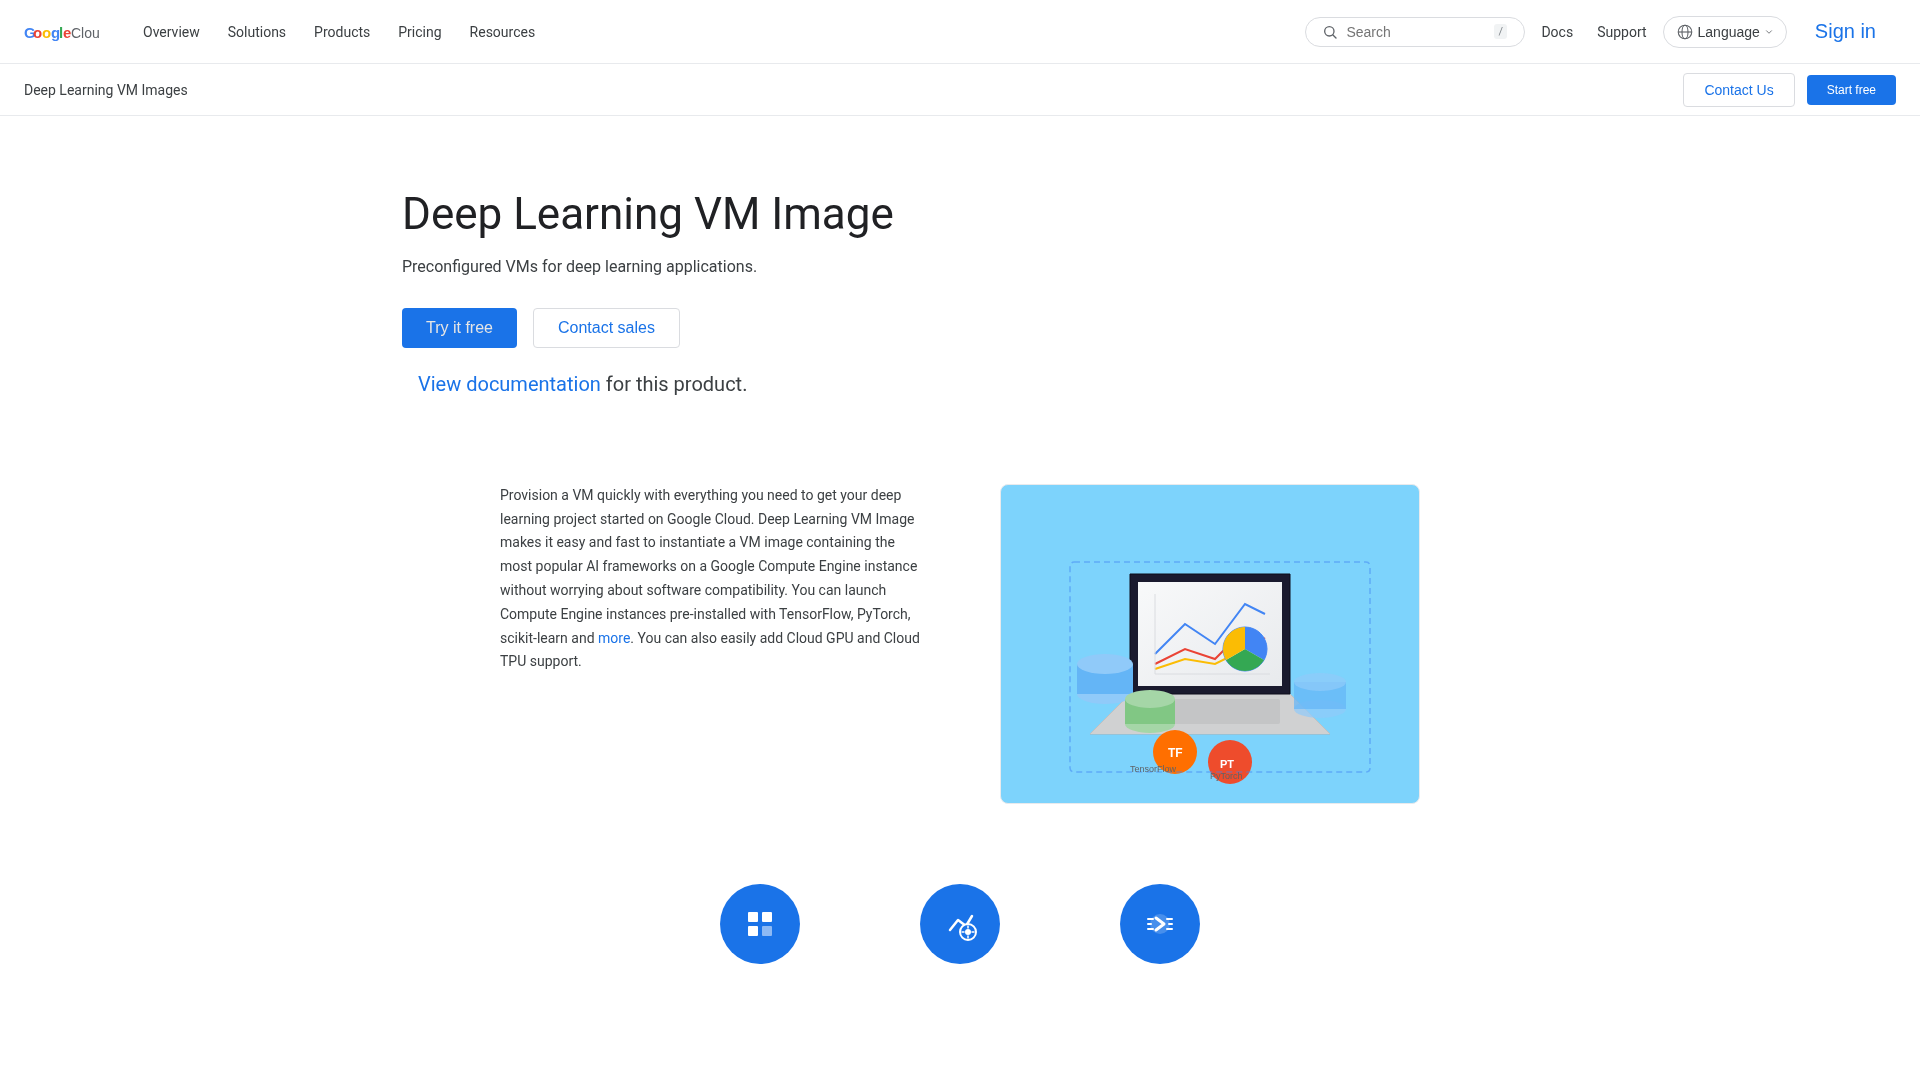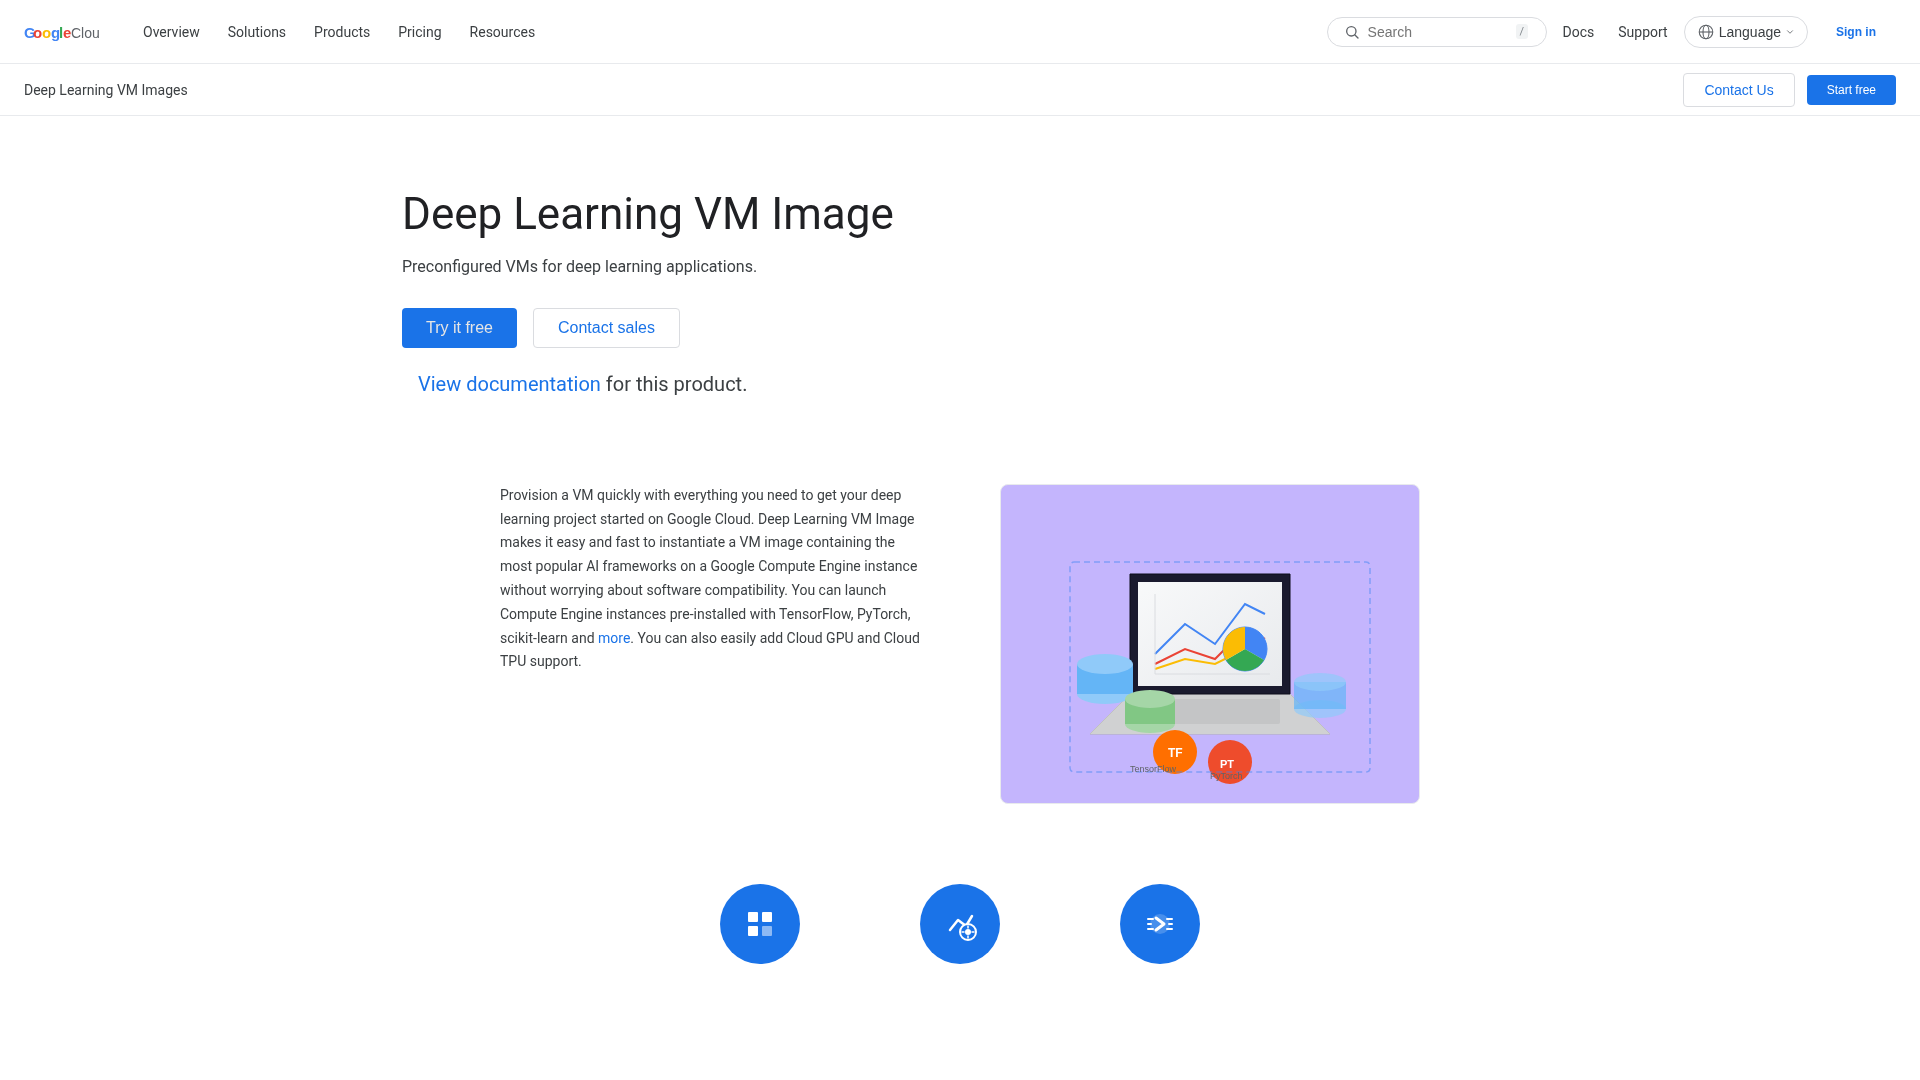--- a/index.html
+++ b/index.html
@@ -26,21 +26,21 @@
     }
     .search-box input { border: none; outline: none; font-size: 14px; color: #3c4043; width: 140px; background: transparent; }
     .search-kbd { font-size: 11px; color: #80868b; background: #f1f3f4; padding: 1px 4px; border-radius: 3px; }
     .nav-text-link { font-size: 14px; color: #3c4043; text-decoration: none; padding: 8px 8px; }
     .lang-btn {
       display: flex; align-items: center; gap: 4px;
       padding: 6px 12px; border: 1px solid #dadce0; border-radius: 20px;
       font-size: 14px; color: #3c4043; cursor: pointer; background: #fff;
     }
     .sign-in-btn {
-      padding: 8px 20px; color: #1a73e8; font-size: 12px; font-weight: 700;
+      padding: 8px 20px; color: #1a73e8; font-size: 20px; font-weight: 400;
       border: none; background: none; cursor: pointer; border-radius: 4px;
     }
 
     
     .sub-nav {
       display: flex; align-items: center; justify-content: space-between;
       height: 52px; padding: 0 24px; border-bottom: 1px solid #e8eaed;
     }
     .sub-nav-title { font-size: 14px; color: #3c4043; font-weight: 400; }
     .sub-nav-actions { display: flex; align-items: center; gap: 12px; }
@@ -77,21 +77,21 @@
     .feature-section {
       display: flex; align-items: flex-start; justify-content: center;
       gap: 80px; padding: 40px 80px 60px; max-width: 1200px; margin: 0 auto;
     }
     .feature-text { max-width: 420px; }
     .feature-title { font-size: 28px; font-weight: 400; color: #202124; margin-bottom: 20px; line-height: 1.3; }
     .feature-desc { font-size: 14px; color: #3c4043; line-height: 1.7; }
     .feature-desc a { color: #1a73e8; text-decoration: none; }
     .feature-image {
       width: 420px; height: 320px; border: 1px solid #e8eaed; border-radius: 8px;
-      background: #c4b5fd; display: flex; align-items: center; justify-content: center;
+      background: #7dd3fc; display: flex; align-items: center; justify-content: center;
       overflow: hidden; flex-shrink: 0;
     }
 
     
     .icons-row {
       display: flex; justify-content: center; gap: 120px;
       padding: 20px 80px 40px;
     }
     .icon-item { display: flex; flex-direction: column; align-items: center; }
     .icon-circle {

